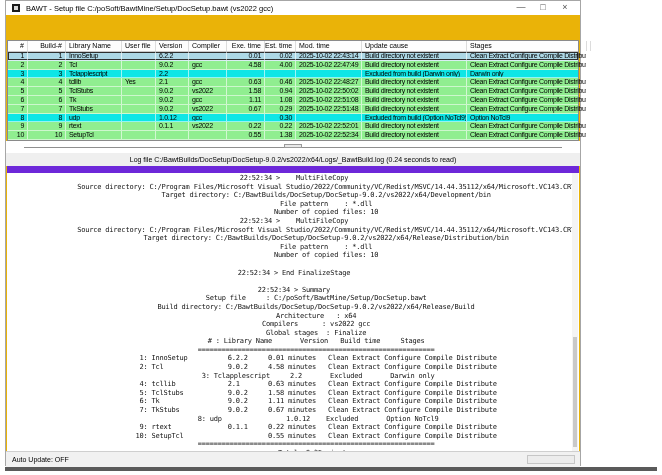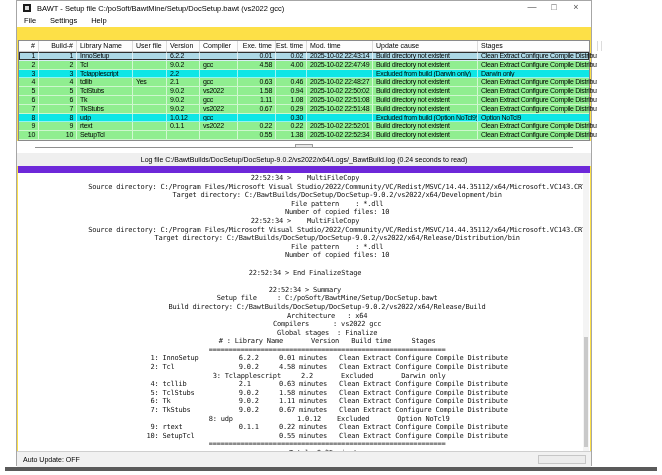--- a/index.html
+++ b/index.html
@@ -1,18 +1,18 @@
 <!DOCTYPE html>
 <html><head>
 <meta charset="utf-8">
 <style>
   html,body{margin:0;padding:0;background:#fff;}
   .stage{position:relative;width:662px;height:475px;background:#ffffff;overflow:hidden;
          font-family:"Liberation Sans",sans-serif;color:#000;}
-  .window{position:absolute;left:16px;top:0;width:576px;height:466px;background:#fde047;
+  .window{position:absolute;left:5px;top:0;width:576px;height:466px;background:#eab308;
           border:1px solid #a6a6a6;box-sizing:border-box;}
   .win-shadow{position:absolute;left:5px;right:5px;top:467px;height:4px;background:#5a5a5a;}
 
   
   .titlebar{position:absolute;left:0;top:0;right:0;height:14px;background:#fff;}
   .app-icon{position:absolute;left:6px;top:3px;width:8px;height:8px;background:#1b1b1b;}
   .app-icon::after{content:"";position:absolute;left:2px;top:2px;width:4px;height:4px;background:#d9d9d9;}
   .win-title{position:absolute;left:20px;top:2px;font-size:7.5px;line-height:11px;white-space:nowrap;}
   .win-controls{position:absolute;right:4px;top:0;height:14px;display:flex;}
   .win-btn{width:22px;height:14px;text-align:center;font-size:9px;line-height:13px;color:#555;}
@@ -71,25 +71,20 @@
     <div class="titlebar">
       <span class="app-icon"></span>
       <span class="win-title">BAWT - Setup file C:/poSoft/BawtMine/Setup/DocSetup.bawt (vs2022 gcc)</span>
       <span class="win-controls">
         <span class="win-btn">—</span>
         <span class="win-btn">□</span>
         <span class="win-btn">×</span>
       </span>
     </div>
 
-    <div class="menubar">
-      <span class="menu-item">File</span>
-      <span class="menu-item">Settings</span>
-      <span class="menu-item">Help</span>
-    </div>
 
 
     <div class="tbl">
       <div class="thead" id="thead">
           <div class="hc r">#</div>
           <div class="hc r">Build-#</div>
           <div class="hc">Library Name</div>
           <div class="hc">User file</div>
           <div class="hc">Version</div>
           <div class="hc">Compiler</div>

